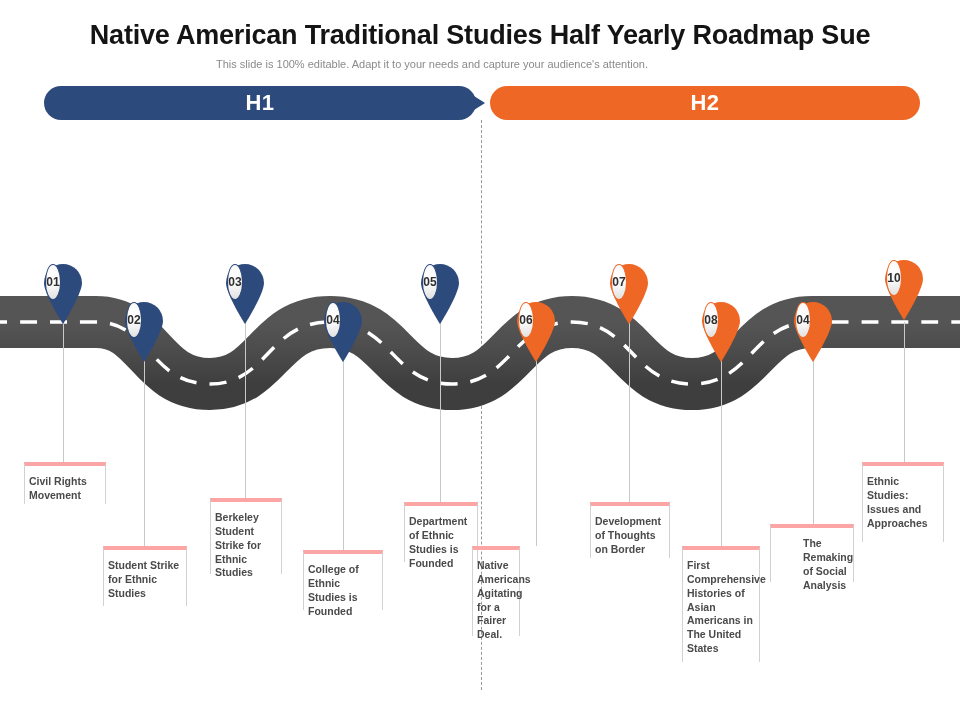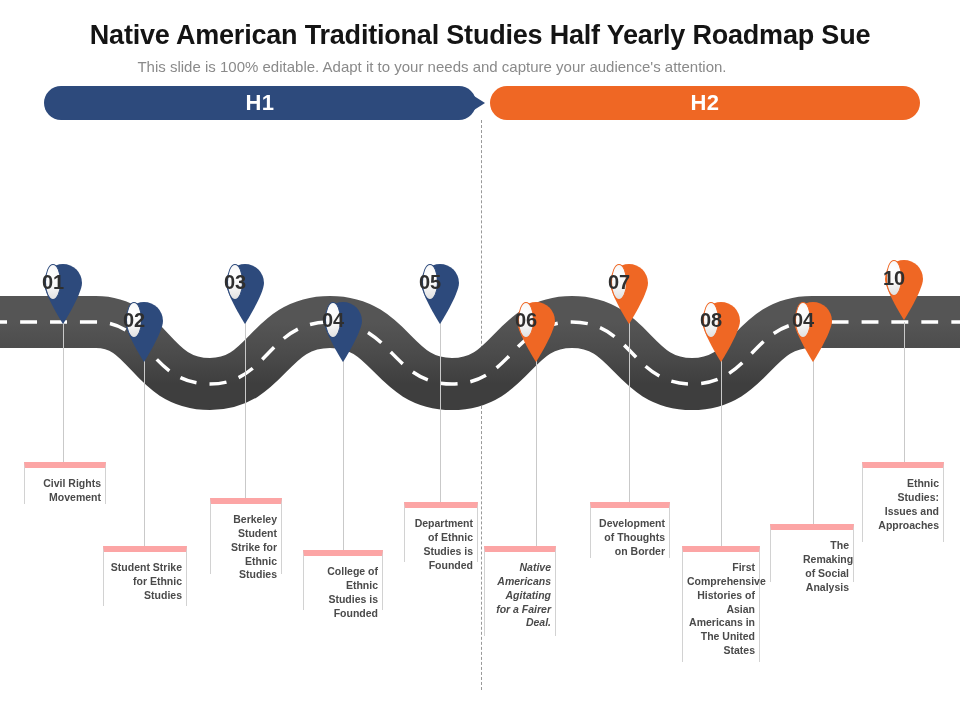--- a/index.html
+++ b/index.html
@@ -27,21 +27,21 @@
     color: #141414;
     letter-spacing: -0.2px;
     white-space: nowrap;
   }
   #slide-subtitle {
     position: absolute;
     left: 0;
     top: 58px;
     width: 864px;
     text-align: center;
-    font-size: 15px;
+    font-size: 11px;
     color: #8a8a8a;
     white-space: nowrap;
   }
 
   
   .phase-bar {
     position: absolute;
     top: 86px;
     height: 34px;
     border-radius: 17px;
@@ -117,37 +117,37 @@
     position: absolute;
     left: 4px;
     top: 2px;
     width: 16px;
     height: 36px;
     border-radius: 50%;
     background: radial-gradient(circle at 36% 30%, #ffffff 0%, #f7f7f7 45%, #dedede 100%);
     display: flex;
     align-items: center;
     justify-content: center;
-    font-size: 20px;
+    font-size: 12px;
     font-weight: bold;
     color: #2f2f2f;
     box-sizing: border-box;
   }
   .pin-navy .pin-head { border: 1.5px solid #2d4a7c; }
   .pin-orange .pin-head { border: 1.5px solid #ef6724; }
 
   
   .label-box {
     position: absolute;
     box-sizing: border-box;
-    border-top: 6px solid #fca5a5;
+    border-top: 4px solid #fca5a5;
     border-left: 1px solid #d2d2d2;
     border-right: 1px solid #d2d2d2;
     padding: 9px 4px 6px 4px;
-    text-align: right;
+    text-align: left;
     font-size: 10.5px;
     font-weight: bold;
     color: #4a4a4a;
     line-height: 1.32;
   }
 </style>
 </head>
 <body>
 
 <div id="slide-title">Native American Traditional Studies Half Yearly Roadmap Sue</div>
@@ -263,17 +263,17 @@
     <path d="M22 62 C 22 62, 3 32, 3 21 A 19 19 0 1 1 41 21 C 41 32, 22 62, 22 62 Z" fill="#ef6724"></path>
   </svg>
   <div class="pin-head">10</div>
 </div>
 
 <div class="label-box" style="left:24px;  top:462px; width:82px;  height:42px;">Civil Rights Movement</div>
 <div class="label-box" style="left:103px; top:546px; width:84px;  height:60px;">Student Strike for Ethnic Studies</div>
 <div class="label-box" style="left:210px; top:498px; width:72px;  height:76px;">Berkeley Student Strike for Ethnic Studies</div>
 <div class="label-box" style="left:303px; top:550px; width:80px;  height:60px;">College of Ethnic Studies is Founded</div>
 <div class="label-box" style="left:404px; top:502px; width:74px;  height:60px;">Department of Ethnic Studies is Founded</div>
-<div class="label-box" style="left:484px; top:546px; width:72px;  height:90px;font-style:italic;">Native Americans Agitating for a Fairer Deal.</div>
+<div class="label-box" style="left:472px; top:546px; width:48px;  height:90px;">Native Americans Agitating for a Fairer Deal.</div>
 <div class="label-box" style="left:590px; top:502px; width:80px;  height:56px;">Development of Thoughts on Border</div>
 <div class="label-box" style="left:682px; top:546px; width:78px;  height:116px;">First Comprehensive Histories of Asian Americans in The United States</div>
 <div class="label-box" style="left:770px; top:524px; width:84px;  height:58px;padding-left:32px;">The Remaking of Social Analysis</div>
 <div class="label-box" style="left:862px; top:462px; width:82px;  height:80px;">Ethnic Studies: Issues and Approaches</div>
 
 </body></html>

